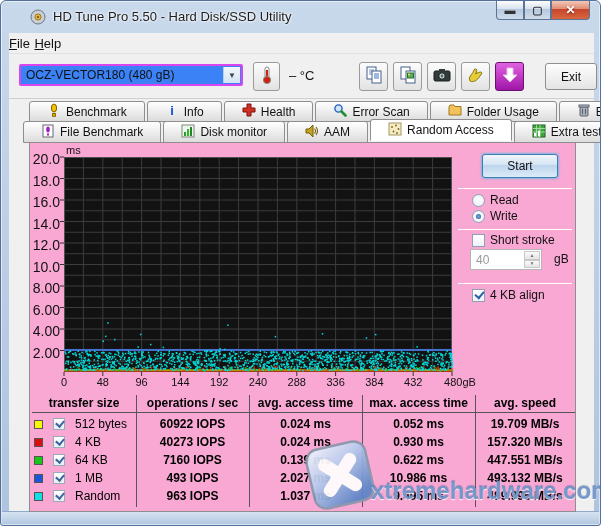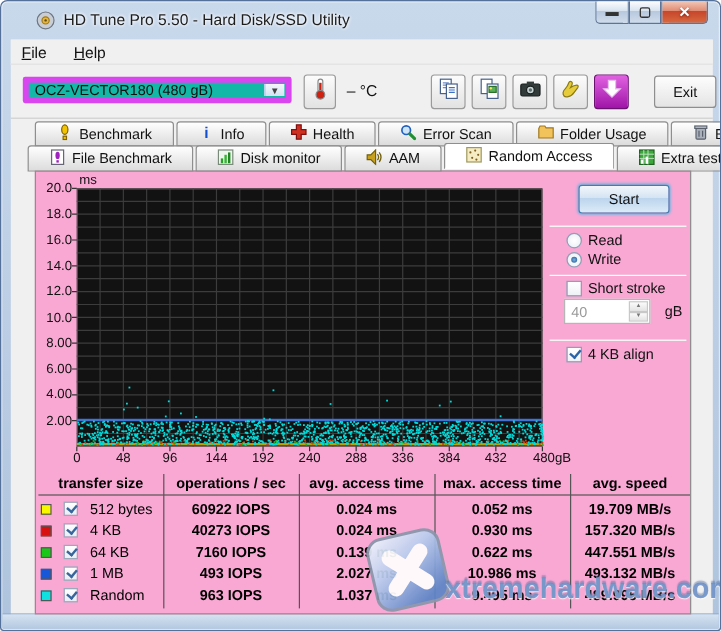--- a/index.html
+++ b/index.html
@@ -16,25 +16,25 @@
     background:linear-gradient(#fdfdfd,#d7e2ef 45%,#b7c8de 46%,#cfdcea);display:flex;align-items:center;justify-content:center;}
   #btn-min{left:495px;width:28px;border-radius:0 0 0 4px;}
   #btn-max{left:523px;width:27px;}
   #btn-close{left:550px;width:39px;border-radius:0 0 4px 0;
     background:linear-gradient(#f2c7b8,#e08b72 45%,#c6452c 46%,#d9683f);}
   .winbtn span{font-size:11px;font-weight:bold;color:#333;line-height:1;}
   #btn-close span{color:#fff;font-size:12px;text-shadow:0 1px 2px #7c1f10;}
   
   #client{position:absolute;left:8px;top:32px;width:585px;height:479px;background:#f0f0f0;}
   #menubar{position:absolute;left:0;top:0;width:100%;height:21px;background:#f0f0f0;border-bottom:1px solid #e2e2e2;}
-  .menu-item{display:inline-block;padding:3px 9px;font-size:13px;color:#111;cursor:default;}
+  .menu-item{display:inline-block;padding:3px 0;font-size:13px;color:#111;cursor:default;}
   .menu-item::first-letter{text-decoration:underline;}
   #toolbar{position:absolute;left:0;top:22px;width:100%;height:44px;border-bottom:1px solid #cfcfcf;}
-  #drive-select{position:absolute;left:10px;top:9px;width:224px;height:22px;background:#14b8a6;
-    border:5px solid #d946ef;border-radius:2px;font-size:12px;color:#111;display:flex;align-items:center;padding-left:5px;}
+  #drive-select{position:absolute;left:10px;top:9px;width:224px;height:22px;background:#3b82f6;
+    border:2px solid #d946ef;border-radius:2px;font-size:12px;color:#111;display:flex;align-items:center;padding-left:5px;}
   #drive-select .arrow-box{position:absolute;right:1px;top:1px;bottom:1px;width:17px;
     background:linear-gradient(#f2f7fb,#d3e3f3);border-left:1px solid #b8d0e8;display:flex;align-items:center;justify-content:center;
     font-size:8px;color:#444;}
   .toolbtn{position:absolute;top:7px;width:29px;height:29px;border:1px solid #9a9a9a;border-radius:3px;
     background:linear-gradient(#fcfcfc,#e2e2e2);display:flex;align-items:center;justify-content:center;}
   #temp-btn{left:244px;width:27px;}
   #temp-label{position:absolute;left:280px;top:13px;font-size:13px;color:#111;}
   #btn-copytext{left:350px;} #btn-copyimage{left:384px;} #btn-camera{left:418px;}
   #btn-donate{left:452px;} #btn-update{left:486px;background:linear-gradient(#e062e0,#a015a8);border-color:#6a1270;}
   #exit-btn{position:absolute;left:536px;top:8px;width:52px;height:27px;border:1px solid #8e8e8e;border-radius:3px;
@@ -46,21 +46,21 @@
     border:1px solid #8e8e8e;border-radius:3px 3px 0 0;background:linear-gradient(#ffffff,#dcdcdc);
     font-size:12px;color:#111;white-space:nowrap;}
   #tabs2 .tab{height:22px;}
   .tab.selected{background:#fff;height:25px;margin-top:-2px;border-bottom:1px solid #fff;z-index:4;position:relative;}
   .tab svg{flex:0 0 auto;}
   
   #page{position:absolute;left:20px;top:109px;width:547px;height:370px;background:#f9a8d4;border:1px solid #8e8e8e;z-index:2;}
   #ms-label{position:absolute;left:36px;top:1px;font-size:11px;color:#111;}
   #plot{position:absolute;left:34px;top:14px;width:388px;height:215px;background:#121212;}
   #plot svg{overflow:visible;}
-  .ytick{position:absolute;width:30px;text-align:right;font-size:11px;color:#111;left:0;}
+  .ytick{position:absolute;width:30px;text-align:right;font-size:14px;color:#111;left:0;}
   .xtick{position:absolute;font-size:11px;color:#111;transform:translateX(-50%);top:233px;}
   
   #start-btn{position:absolute;left:452px;top:11px;width:76px;height:24px;border:1px solid #3c7fb1;border-radius:3px;
     background:linear-gradient(#f1f6fb,#d4e4f3 45%,#bcd4ec 46%,#dcebf8);box-shadow:0 0 2px 1px #7fb5e0;
     font-size:12px;color:#111;display:flex;align-items:center;justify-content:center;}
   .sep{position:absolute;left:428px;width:114px;height:1px;background:#c8c8c8;border-bottom:1px solid #fff;}
   .opt{position:absolute;display:flex;align-items:center;gap:5px;font-size:12px;color:#111;}
   .radio{width:13px;height:13px;border-radius:50%;border:1px solid #8ea0b5;background:radial-gradient(#fff,#e8eef4);position:relative;}
   .radio.checked::after{content:"";position:absolute;left:3px;top:3px;width:5px;height:5px;border-radius:50%;
     background:radial-gradient(#7ab2e0,#1c4f8d);}

